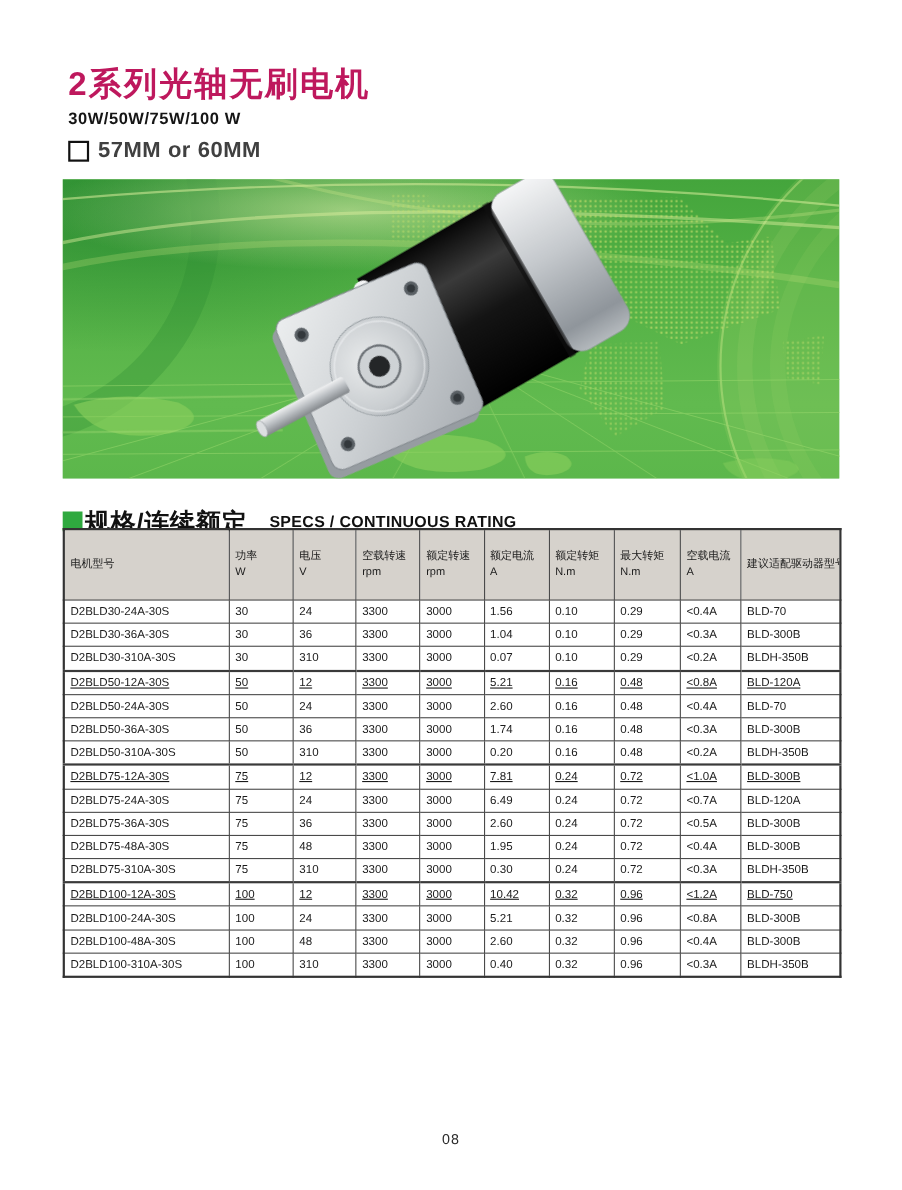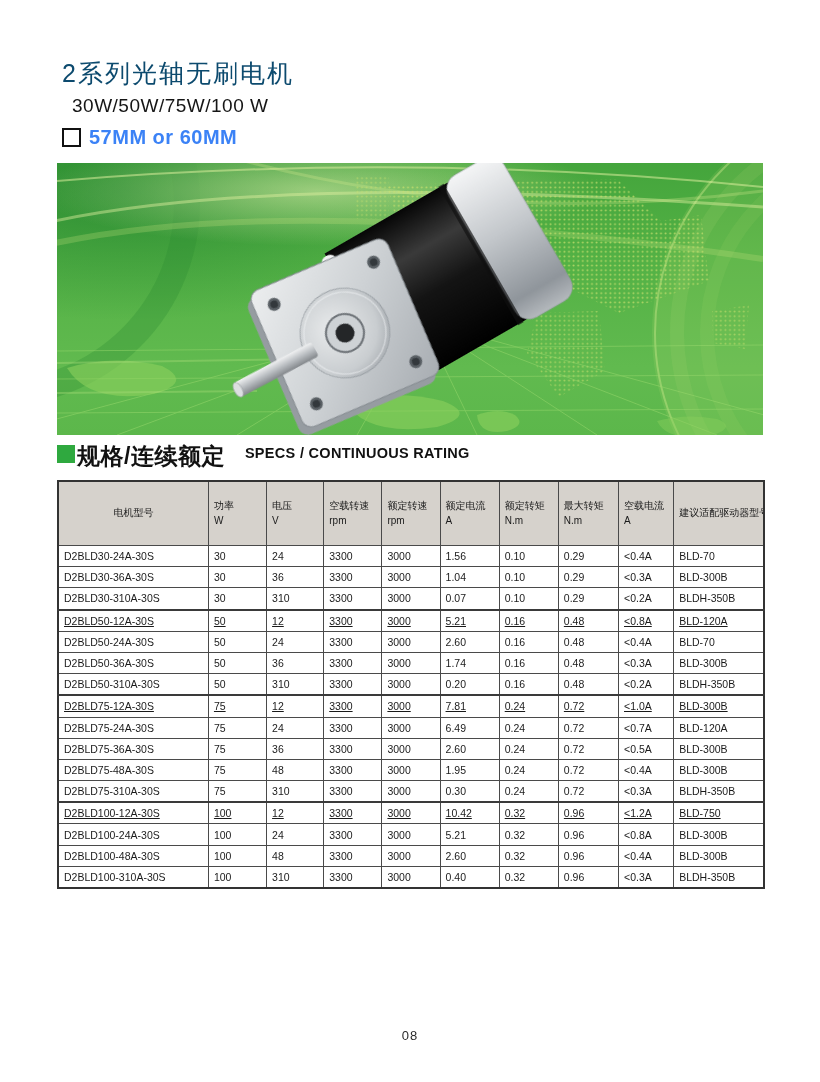--- a/index.html
+++ b/index.html
@@ -6,45 +6,45 @@
   body{
     width:820px;height:1082px;background:#ffffff;
     font-family:"Liberation Sans",sans-serif;color:#111;
     position:relative;overflow:hidden;
   }
   .page{position:relative;width:820px;height:1082px;background:#fff;}
 
   
   .title-block{position:absolute;left:62px;top:60px;}
   .main-title{
-    font-size:25px;font-weight:normal;color:#0c4a6e;
+    font-size:30px;font-weight:bold;color:#be185d;
     letter-spacing:2px;line-height:1.1;margin:0;
   }
   .sub-title{
-    font-size:19px;font-weight:normal;color:#151515;
-    letter-spacing:0.5px;margin-top:7px;margin-left:10px;
+    font-size:15px;font-weight:bold;color:#151515;
+    letter-spacing:0.5px;margin-top:7px;
   }
   .size-line{display:flex;align-items:center;margin-top:9px;}
   .square-outline{
     width:15px;height:15px;border:2.5px solid #111;background:#fff;
     display:inline-block;margin-right:8px;
   }
-  .size-text{font-size:20px;font-weight:bold;color:#3b82f6;letter-spacing:0.5px;}
+  .size-text{font-size:20px;font-weight:bold;color:#404040;letter-spacing:0.5px;}
 
   
   .banner{
     position:absolute;left:57px;top:163px;width:706px;height:272px;
     overflow:hidden;background:#55b246;
   }
   .banner svg{display:block;}
 
   
   .section-heading{
-    position:absolute;left:57px;top:445px;
-    display:flex;align-items:flex-start;
+    position:absolute;left:57px;top:464px;
+    display:flex;align-items:center;
   }
   .green-square{
     width:18px;height:18px;background:#2fa93f;display:inline-block;
     margin-right:2px;margin-bottom:3px;
   }
   .section-cn{font-size:23px;font-weight:bold;color:#111;letter-spacing:0.5px;line-height:1;}
   .section-en{font-size:14.5px;font-weight:bold;color:#111;margin-left:20px;margin-bottom:2px;letter-spacing:0.3px;}
 
   
   .spec-table{
@@ -54,21 +54,21 @@
   }
   .spec-table th,.spec-table td{
     border:1px solid #4a4a4a;
     padding:0 5px;vertical-align:middle;text-align:left;
     overflow:hidden;white-space:nowrap;
   }
   .spec-table{border:2px solid #333;}
   .spec-table thead th{
     background:#d6d2cc;height:63px;font-weight:normal;font-size:10px;
   }
-  .spec-table thead th.model-col{text-align:center;}
+  .spec-table thead th.model-col{text-align:left;}
   .spec-table thead th .h2line{display:block;line-height:1.45;}
   .spec-table tbody td{height:20.2px;background:#fff;}
   .spec-table tbody tr.group-start td{border-top:2px solid #3a3a3a;text-decoration:underline;}
 
   
   .page-number{
     position:absolute;left:0;top:1028px;width:820px;
     text-align:center;font-size:13px;color:#2b2b2b;letter-spacing:1px;
   }
 </style>

